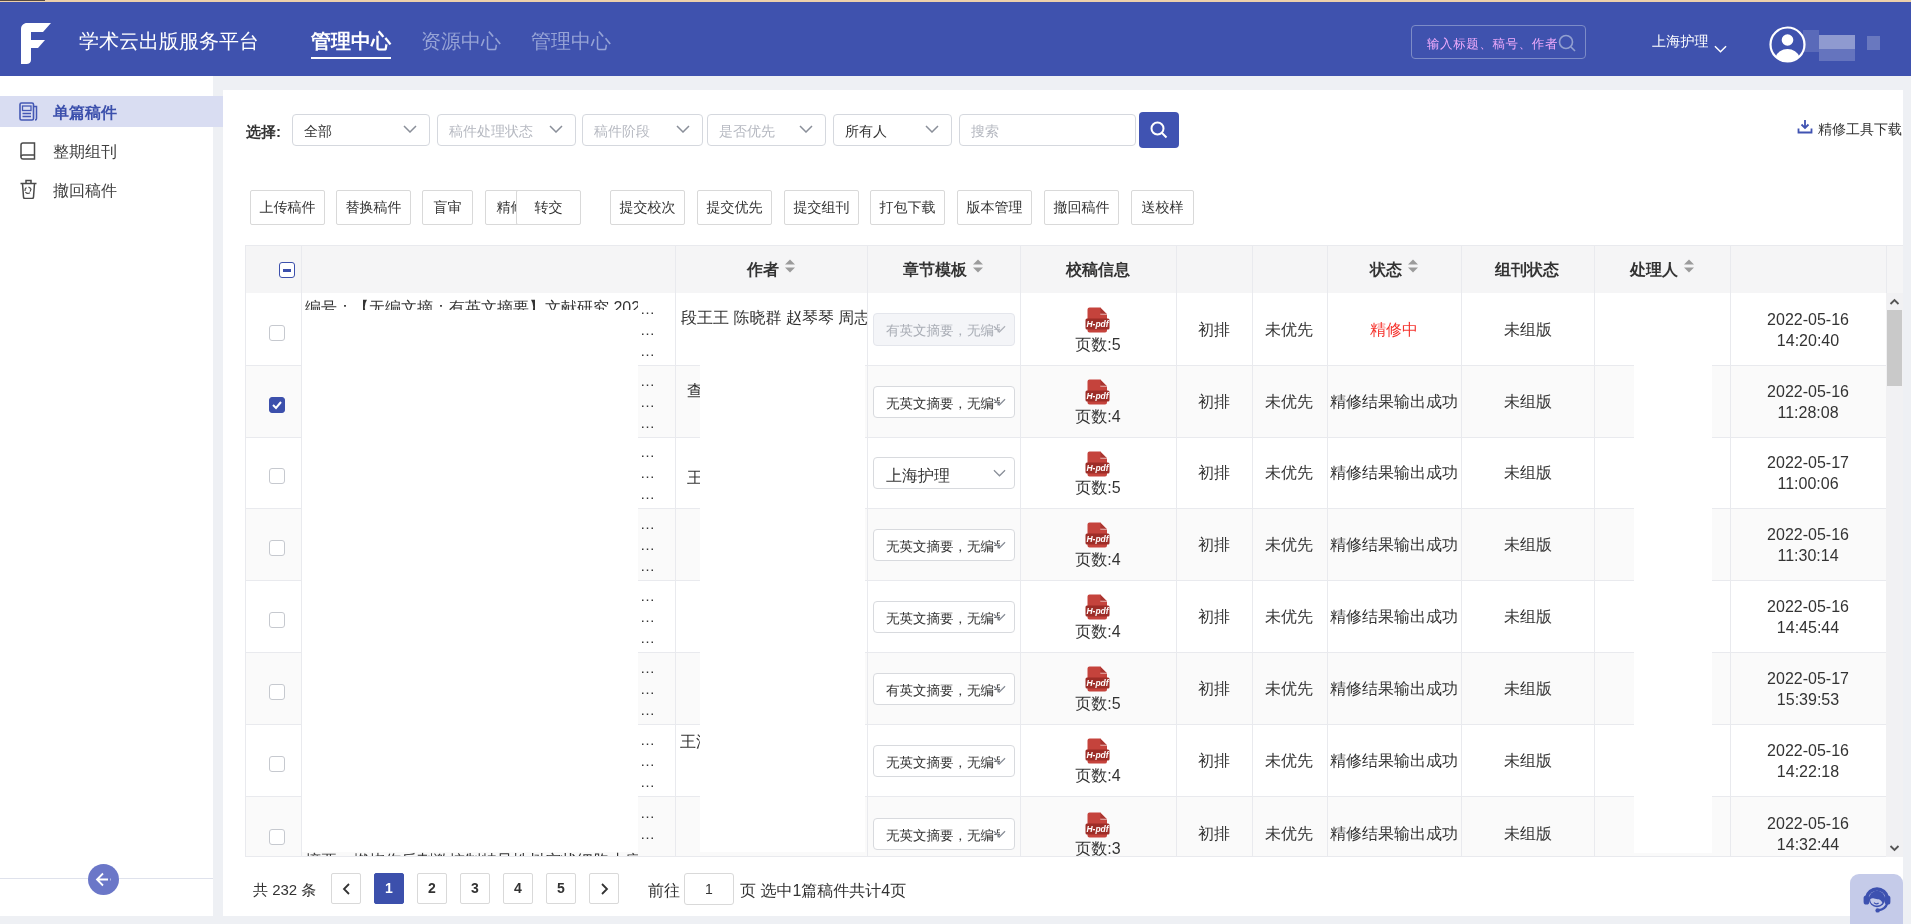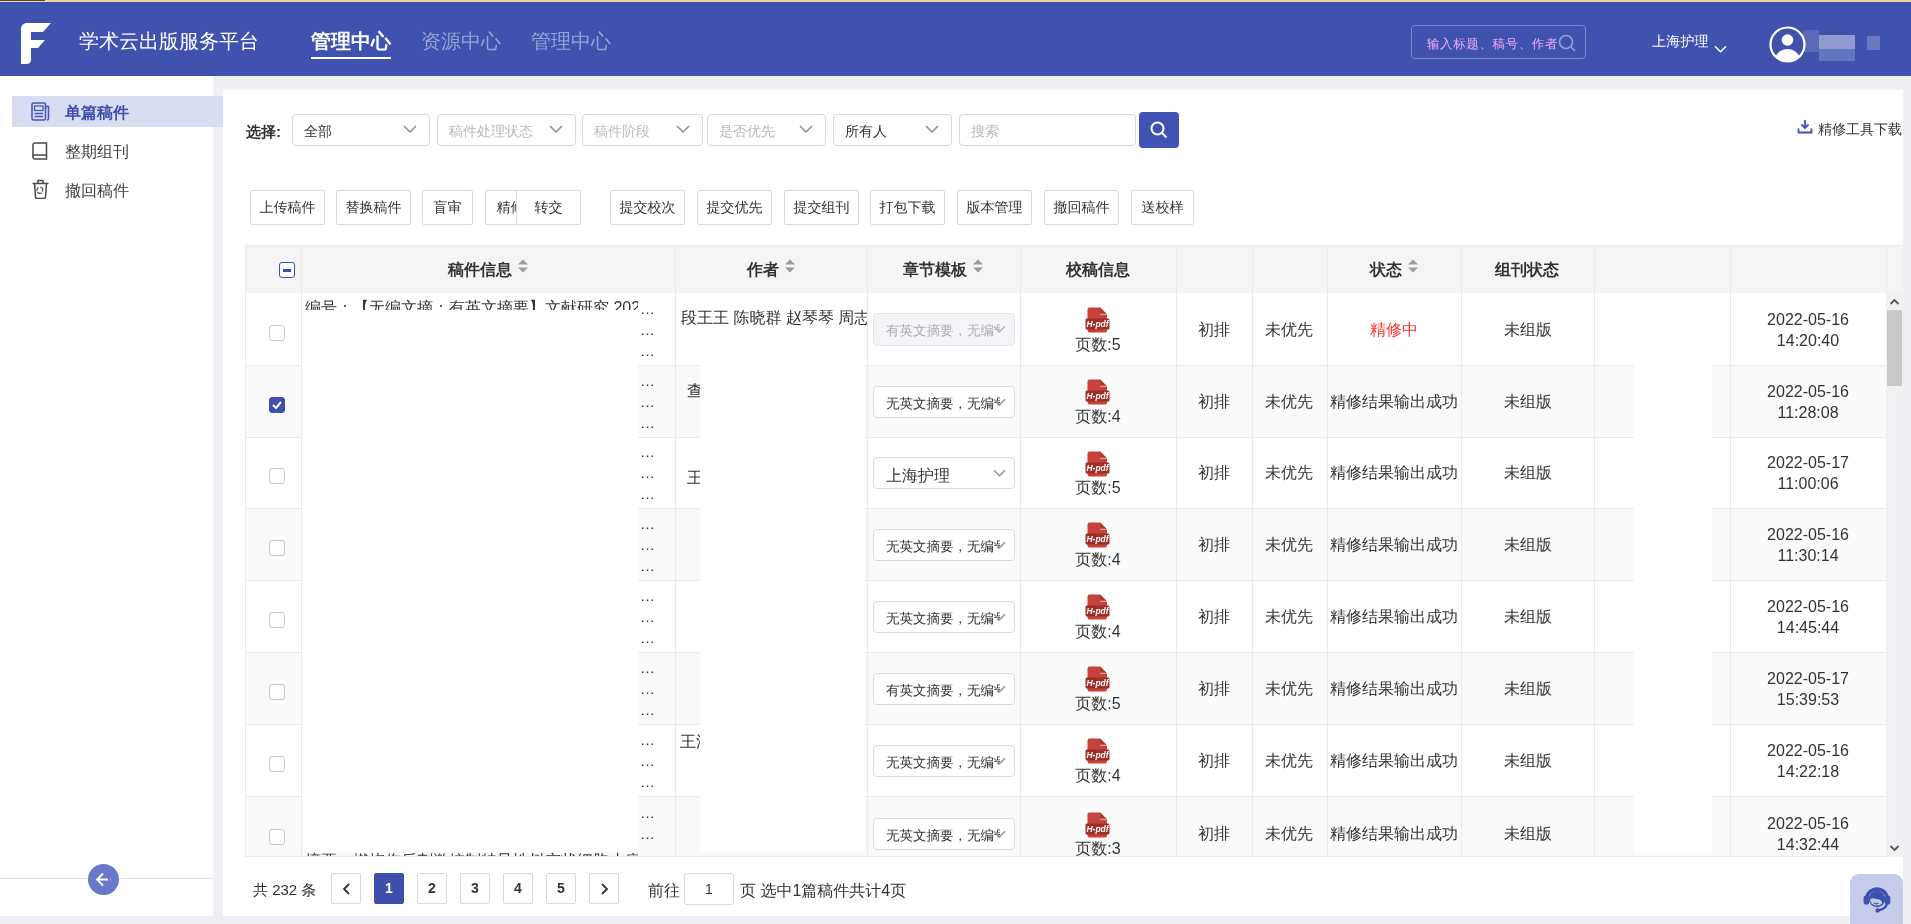--- a/index.html
+++ b/index.html
@@ -11,21 +11,21 @@
 #nav{left:0;top:2px;width:1911px;height:74px;background:#3f52ae}
 #nav .title{left:79px;top:26px;color:#fff;font-size:20px}
 .navitem{top:26px;font-size:20px;color:#fff;font-weight:bold}
 .navitem.dim{color:#96a3d6;font-weight:normal}
 #navul{left:311px;top:55px;width:80px;height:2px;background:#fff}
 #nsearch{left:1411px;top:23px;width:175px;height:34px;border:1px solid #7d8cc7;border-radius:4px}
 #nsearch span{position:absolute;left:15px;top:10px;font-size:12.5px;color:#f0abfc;letter-spacing:0.6px}
 #shanghai{left:1652px;top:31px;font-size:14px;color:#fff;letter-spacing:0.2px}
 
 #side{left:0;top:76px;width:213px;height:840px;background:#fff}
-.sitem{left:12px;width:249px;height:31px}
+.sitem{left:0;width:249px;height:31px}
 .sitem .txt{position:absolute;left:53px;top:7px;font-size:16px;color:#404040}
 .sitem.act{background:#d9ddf2}
 .sitem.act .txt{color:#3c50ac;font-weight:bold}
 #sdiv{left:0;top:802px;width:213px;height:1px;background:#dfe2ec}
 #collapse{left:88px;top:788px;width:31px;height:31px;border-radius:50%;background:#6b77c8}
 
 #card{left:223px;top:90px;width:1680px;height:826px;background:#fff}
 
 .flabel{left:246px;top:123px;font-size:15px;color:#333;font-weight:600}
 .fsel{top:114px;height:32px;border:1px solid #d5d8de;border-radius:4px;background:#fff}
@@ -183,38 +183,38 @@
 <div class="abs abtn" style="left:697px;width:75px">提交优先</div>
 <div class="abs abtn" style="left:784px;width:75px">提交组刊</div>
 <div class="abs abtn" style="left:870px;width:75px">打包下载</div>
 <div class="abs abtn" style="left:957px;width:75px">版本管理</div>
 <div class="abs abtn" style="left:1044px;width:75px">撤回稿件</div>
 <div class="abs abtn" style="left:1131px;width:63px">送校样</div>
 <div class="abs" id="thead">
 <div class="cb abs" style="left:34px;top:16px;border-color:#3c50ac">
       <div style="position:absolute;left:3px;top:6px;width:8px;height:2.5px;background:#3c50ac"></div>
     </div>
-<div class="abs hc" style="left:153px;width:180px">稿件信息<span class="caret"><svg width="10" height="16" viewBox="0 0 10 16">
-          <path d="M0 6.5 L5 1.5 L10 6.5 Z" fill="#9b9b9b"></path>
-          <path d="M0 9.5 L5 14.5 L10 9.5 Z" fill="#9b9b9b"></path>
-        </svg></span></div>
 <div class="abs hc" style="left:436px;width:180px">作者<span class="caret"><svg width="10" height="16" viewBox="0 0 10 16">
           <path d="M0 6.5 L5 1.5 L10 6.5 Z" fill="#9b9b9b"></path>
           <path d="M0 9.5 L5 14.5 L10 9.5 Z" fill="#9b9b9b"></path>
         </svg></span></div>
 <div class="abs hc" style="left:608px;width:180px">章节模板<span class="caret"><svg width="10" height="16" viewBox="0 0 10 16">
           <path d="M0 6.5 L5 1.5 L10 6.5 Z" fill="#9b9b9b"></path>
           <path d="M0 9.5 L5 14.5 L10 9.5 Z" fill="#9b9b9b"></path>
         </svg></span></div>
 <div class="abs hc" style="left:763px;width:180px">校稿信息</div>
 <div class="abs hc" style="left:1059px;width:180px">状态<span class="caret"><svg width="10" height="16" viewBox="0 0 10 16">
           <path d="M0 6.5 L5 1.5 L10 6.5 Z" fill="#9b9b9b"></path>
           <path d="M0 9.5 L5 14.5 L10 9.5 Z" fill="#9b9b9b"></path>
         </svg></span></div>
 <div class="abs hc" style="left:1192px;width:180px">组刊状态</div>
+<div class="abs hc" style="left:1327px;width:180px">处理人<span class="caret"><svg width="10" height="16" viewBox="0 0 10 16">
+          <path d="M0 6.5 L5 1.5 L10 6.5 Z" fill="#9b9b9b"></path>
+          <path d="M0 9.5 L5 14.5 L10 9.5 Z" fill="#9b9b9b"></path>
+        </svg></span></div>
 <div class="abs" style="left:0px;top:0;width:1px;height:48px;background:#e9eaee"></div>
 <div class="abs" style="left:56px;top:0;width:1px;height:48px;background:#e9eaee"></div>
 <div class="abs" style="left:430px;top:0;width:1px;height:48px;background:#e9eaee"></div>
 <div class="abs" style="left:622px;top:0;width:1px;height:48px;background:#e9eaee"></div>
 <div class="abs" style="left:775px;top:0;width:1px;height:48px;background:#e9eaee"></div>
 <div class="abs" style="left:931px;top:0;width:1px;height:48px;background:#e9eaee"></div>
 <div class="abs" style="left:1007px;top:0;width:1px;height:48px;background:#e9eaee"></div>
 <div class="abs" style="left:1082px;top:0;width:1px;height:48px;background:#e9eaee"></div>
 <div class="abs" style="left:1216px;top:0;width:1px;height:48px;background:#e9eaee"></div>
 <div class="abs" style="left:1349px;top:0;width:1px;height:48px;background:#e9eaee"></div>

